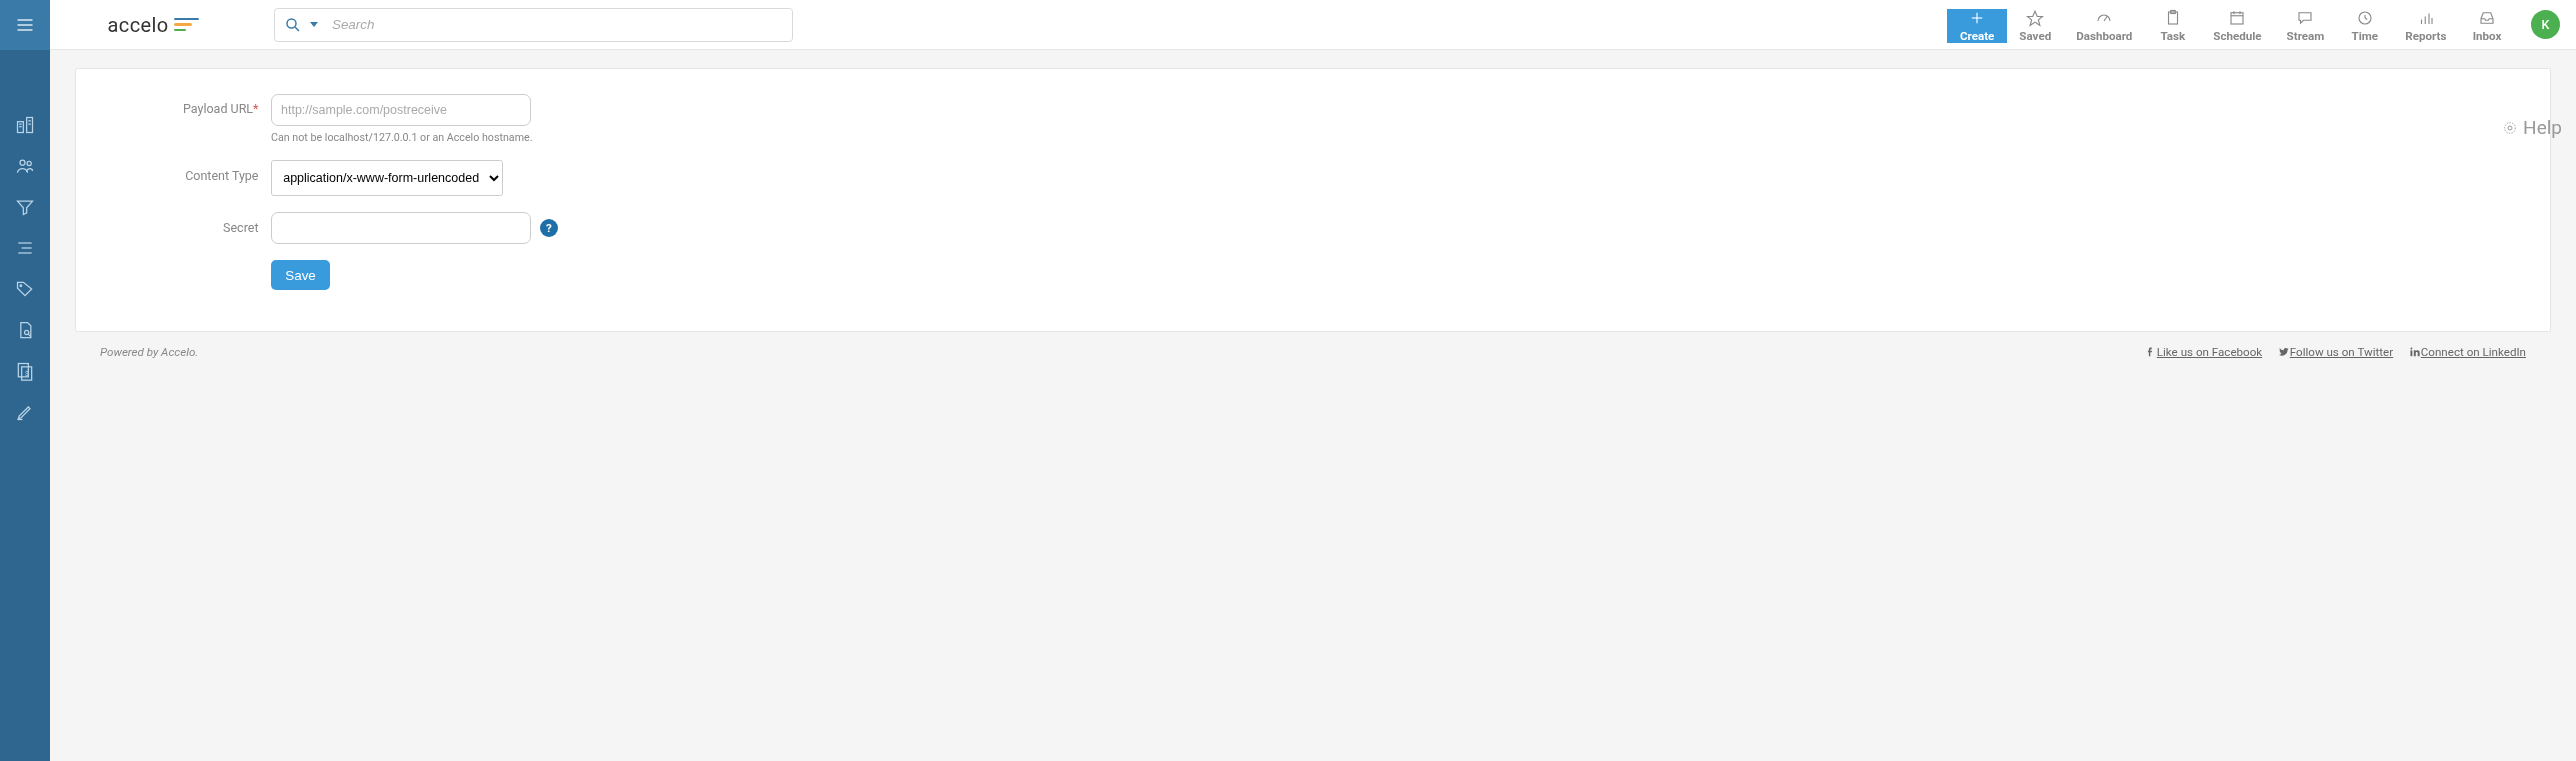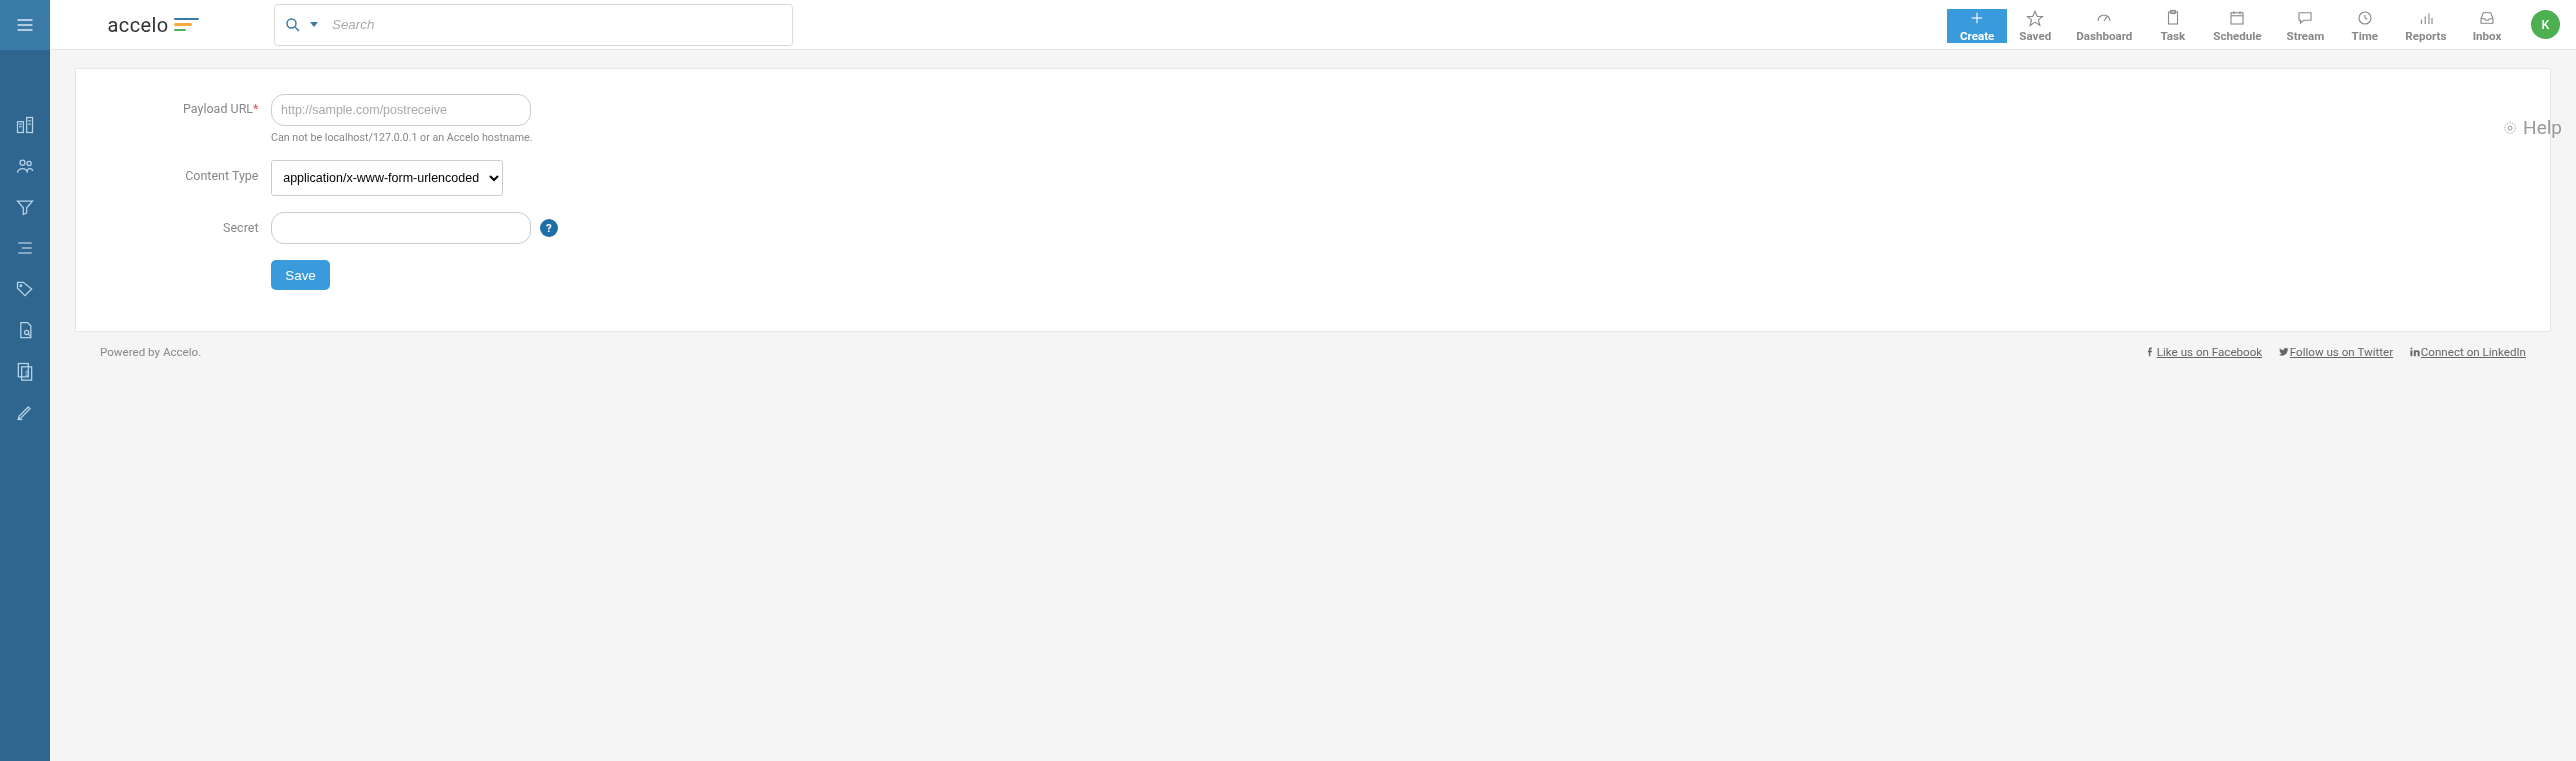--- a/index.html
+++ b/index.html
@@ -87,21 +87,21 @@
   .logo-mark .l1 { width: 25px; background: #3a7aa8; }
   .logo-mark .l2 { width: 18px; background: #f4a940; }
   .logo-mark .l3 { width: 12.5px; background: #4caf50; }
 
   .search-wrap {
     margin-left: 54px;
     display: flex;
     align-items: center;
     border: 0.9px solid #d9d9d9;
     border-radius: 3.6px;
-    height: 42px;
+    height: 34px;
     width: 519px;
     padding: 0 9px;
     background: #fff;
   }
   .search-wrap svg.search-icon {
     width: 18px; height: 18px; stroke: #3a7aa8; stroke-width: 2; fill: none;
   }
   .search-wrap .caret {
     margin-left: 7.2px;
     width: 0; height: 0;
@@ -229,21 +229,21 @@
     font-size: 12.5px;
   }
   .form-label .req { color: #d9534f; }
   .form-control {
     display: flex;
     flex-direction: column;
     align-items: flex-start;
   }
   .form-control input[type=text] {
     border: 0.9px solid #ccc;
-    border-radius: 13px;
+    border-radius: 7px;
     height: 32px;
     padding: 0 9px;
     width: 260px;
     font-size: 12.5px;
     color: #333;
   }
   .form-control input::placeholder { color: #aaa; }
   .form-hint {
     font-size: 10.7px;
     color: #888;
@@ -283,21 +283,21 @@
     cursor: pointer;
   }
 
   .footer {
     display: flex;
     align-items: center;
     padding: 12.5px 25px;
     font-size: 11.6px;
     color: #888;
   }
-  .footer-left { flex: 1; }
+  .footer-left { flex: 1; font-style: italic; }
   .footer-links { display: flex; gap: 16px; align-items: center; }
   .footer-links a {
     color: #666;
     text-decoration: underline;
     display: flex;
     align-items: center;
     gap: 0;
   }
   .footer-links svg { width: 11.6px; height: 11.6px; fill: #666; }
 

